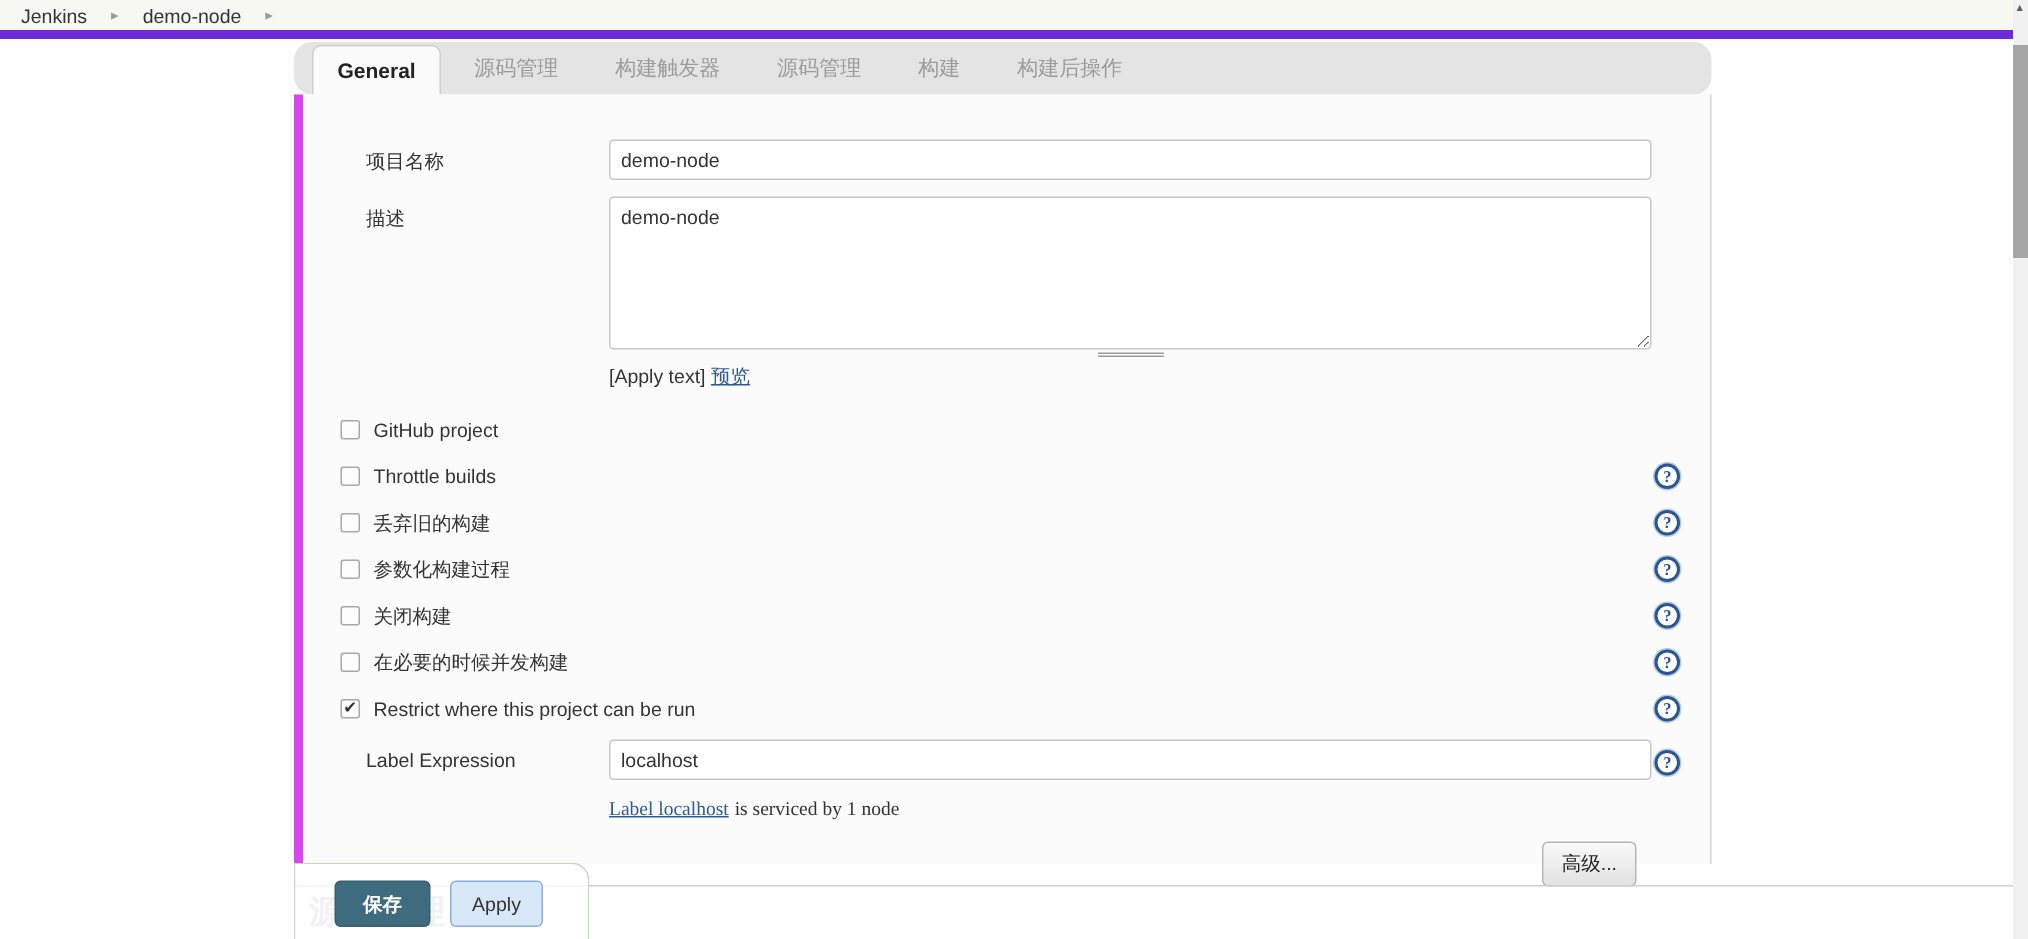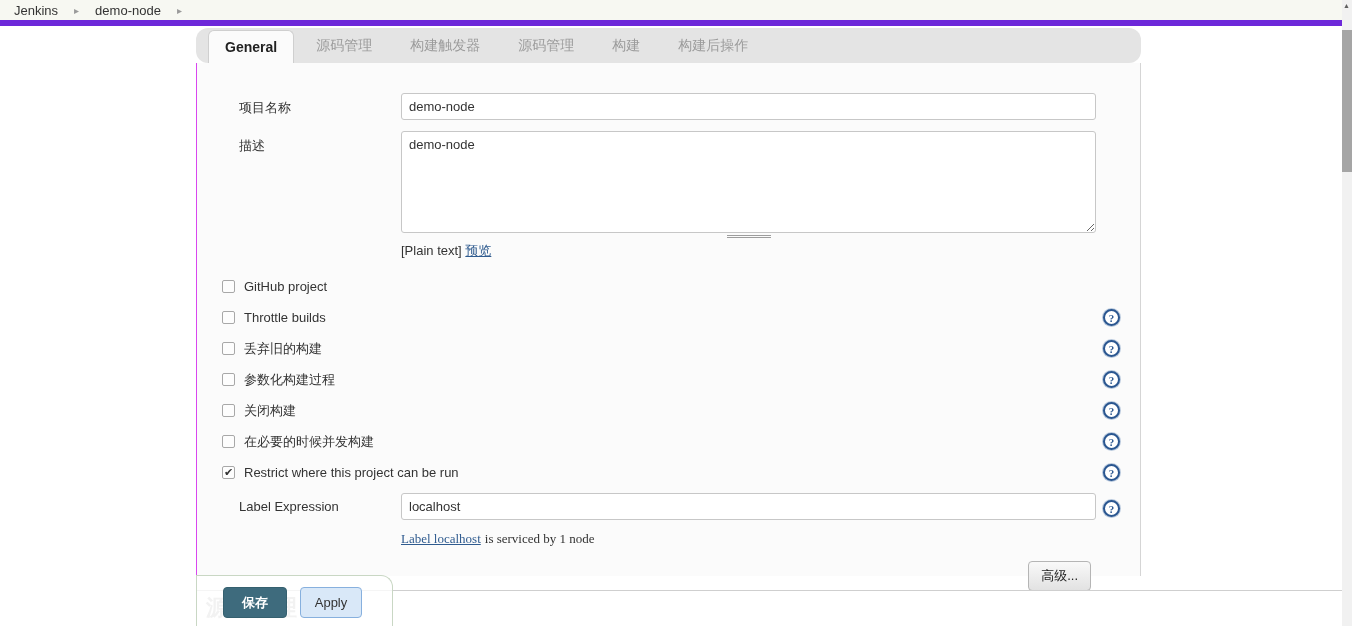--- a/index.html
+++ b/index.html
@@ -34,21 +34,21 @@
   .tab {
     padding:8px 16px 8px 16px; margin-right:6px; color:#9b9b9b; font-size:14px; cursor:pointer;
     white-space:nowrap;
   }
   .tab.active {
     background:#fbfbfb; color:#222; font-weight:bold;
     border:1px solid #cfcfcf; border-bottom:none; border-radius:6px 6px 0 0;
   }
 
   .panel-body {
-    background:#fbfbfb; border-left:1px solid #d946ef; border-right:1px solid #d5d5d5;
+    background:#fbfbfb; border-left:6px solid #d946ef; border-right:1px solid #d5d5d5;
     height:513px; padding-top:30px; position:relative;
   }
 
   .form-row { display:flex; margin:0 0 11px 42px; position:relative; }
   .form-row .setting-label { width:162px; padding-top:6px; color:#333; }
 
   .text-input {
     width:695px; height:27px; border:1px solid #c7c7c7; border-radius:3px;
     background:#fff; padding:4px 7px; font-family:"Liberation Sans",sans-serif; font-size:13px; color:#333;
   }
@@ -149,21 +149,21 @@
       <div class="setting-label">项目名称</div>
       <input class="text-input" type="text" value="demo-node" style="">
     </div>
 
     <div class="form-row">
       <div class="setting-label">描述</div>
       <div class="desc-col">
         <textarea class="desc-textarea" style="">demo-node</textarea>
         <div class="drag-handle"></div>
         <div class="preview-line">
-          <span>[Plain text]</span>
+          <span>[Apply text]</span>
           <span class="link">预览</span>
         </div>
       </div>
     </div>
 
     <div class="options">
   <div class="cb-row">
     <span class="cb"></span>
     <span class="cb-label">GitHub project</span>
 

